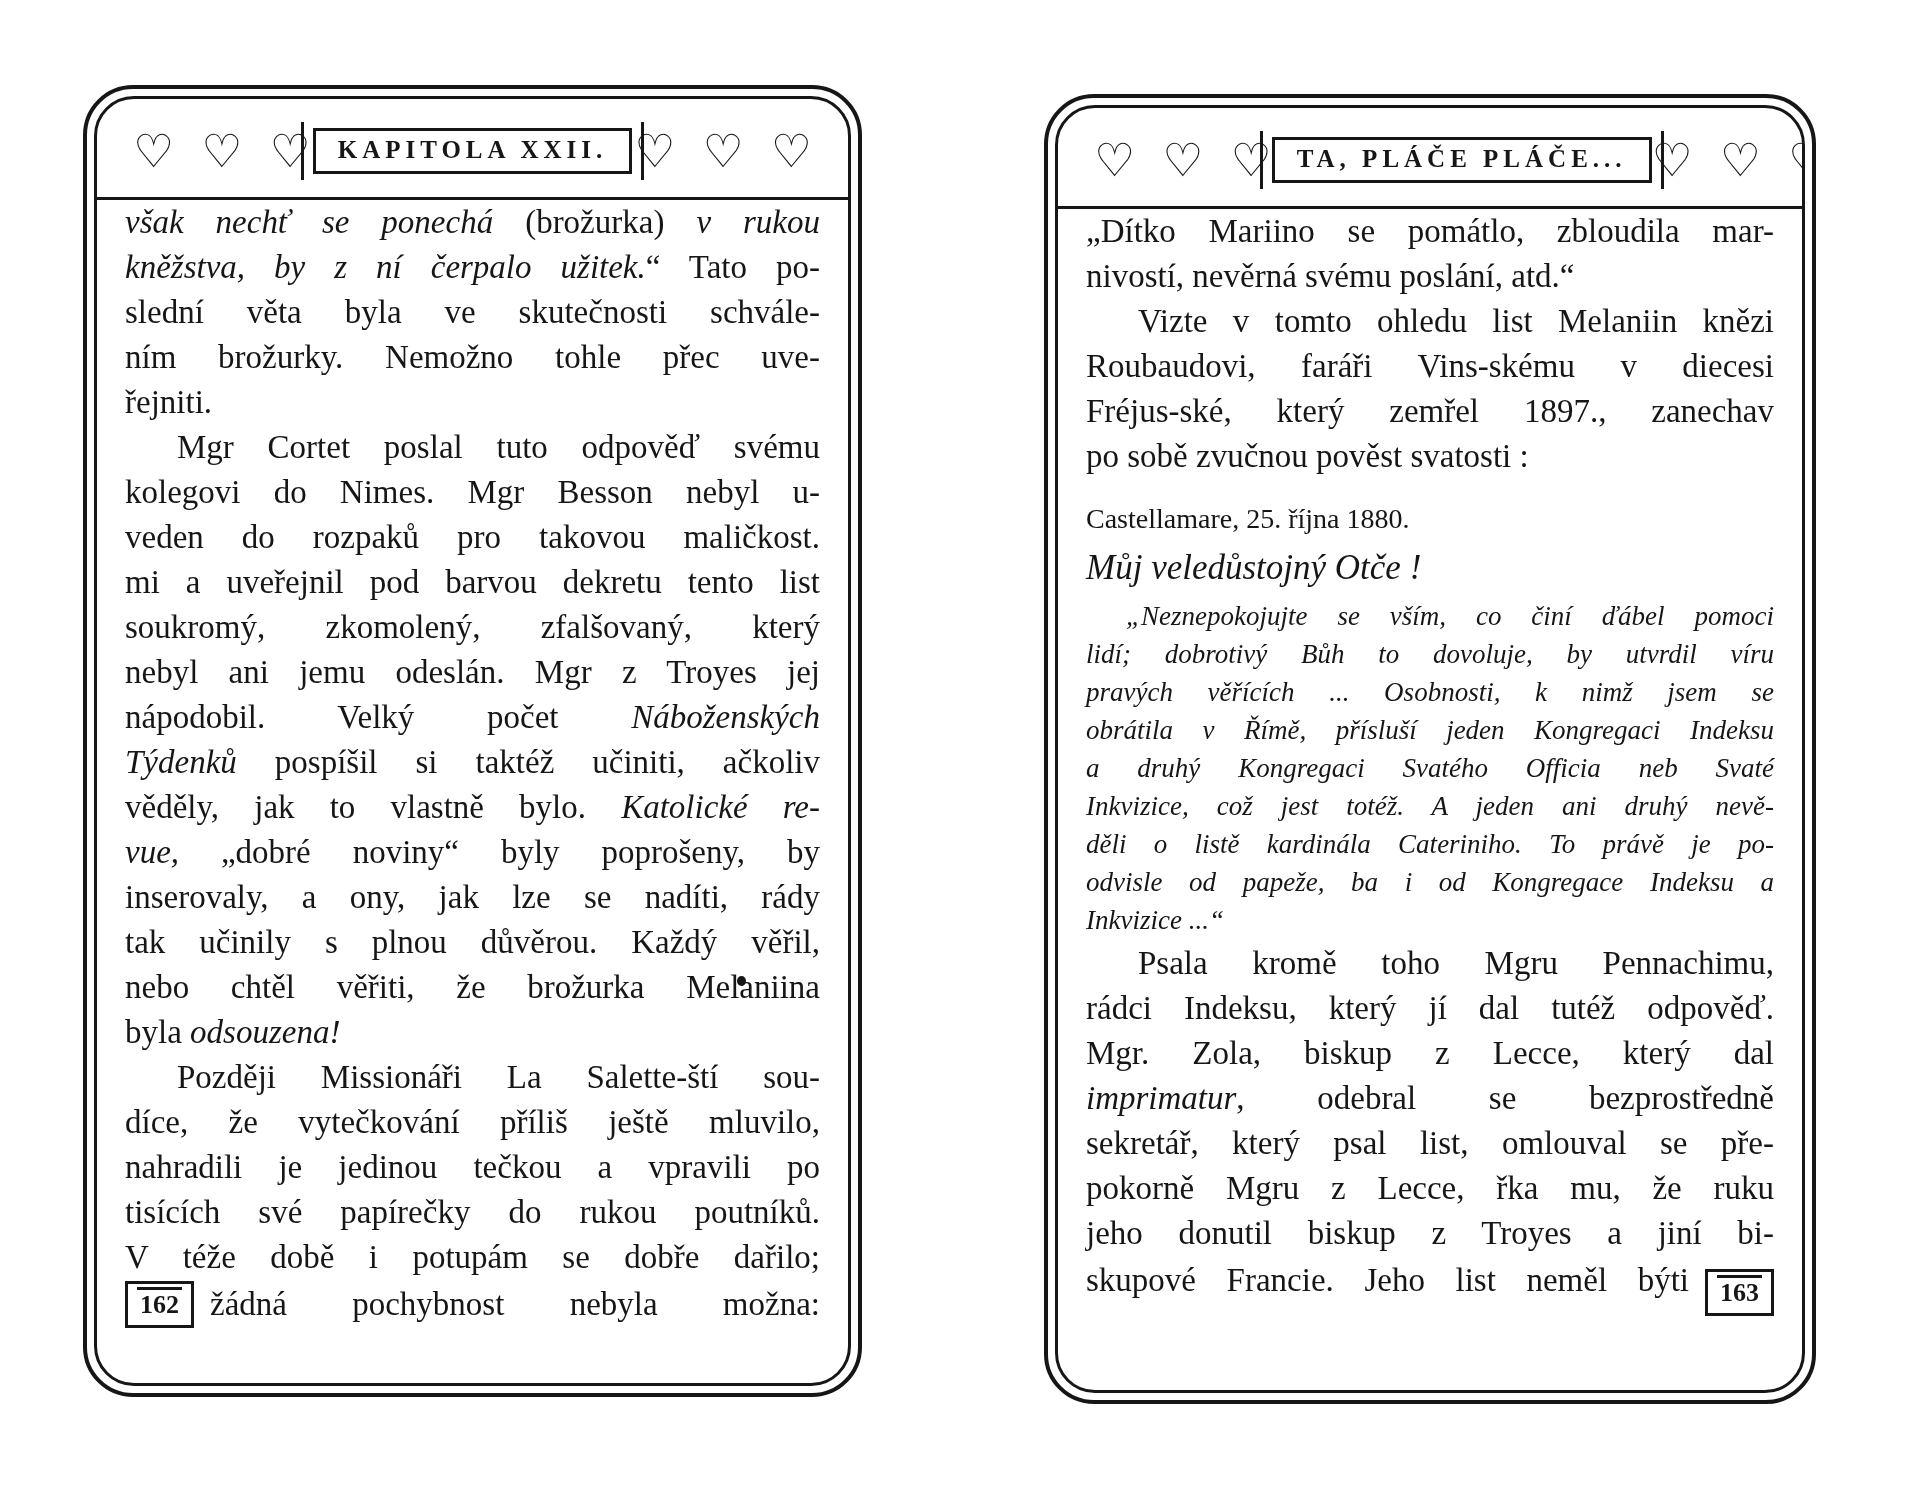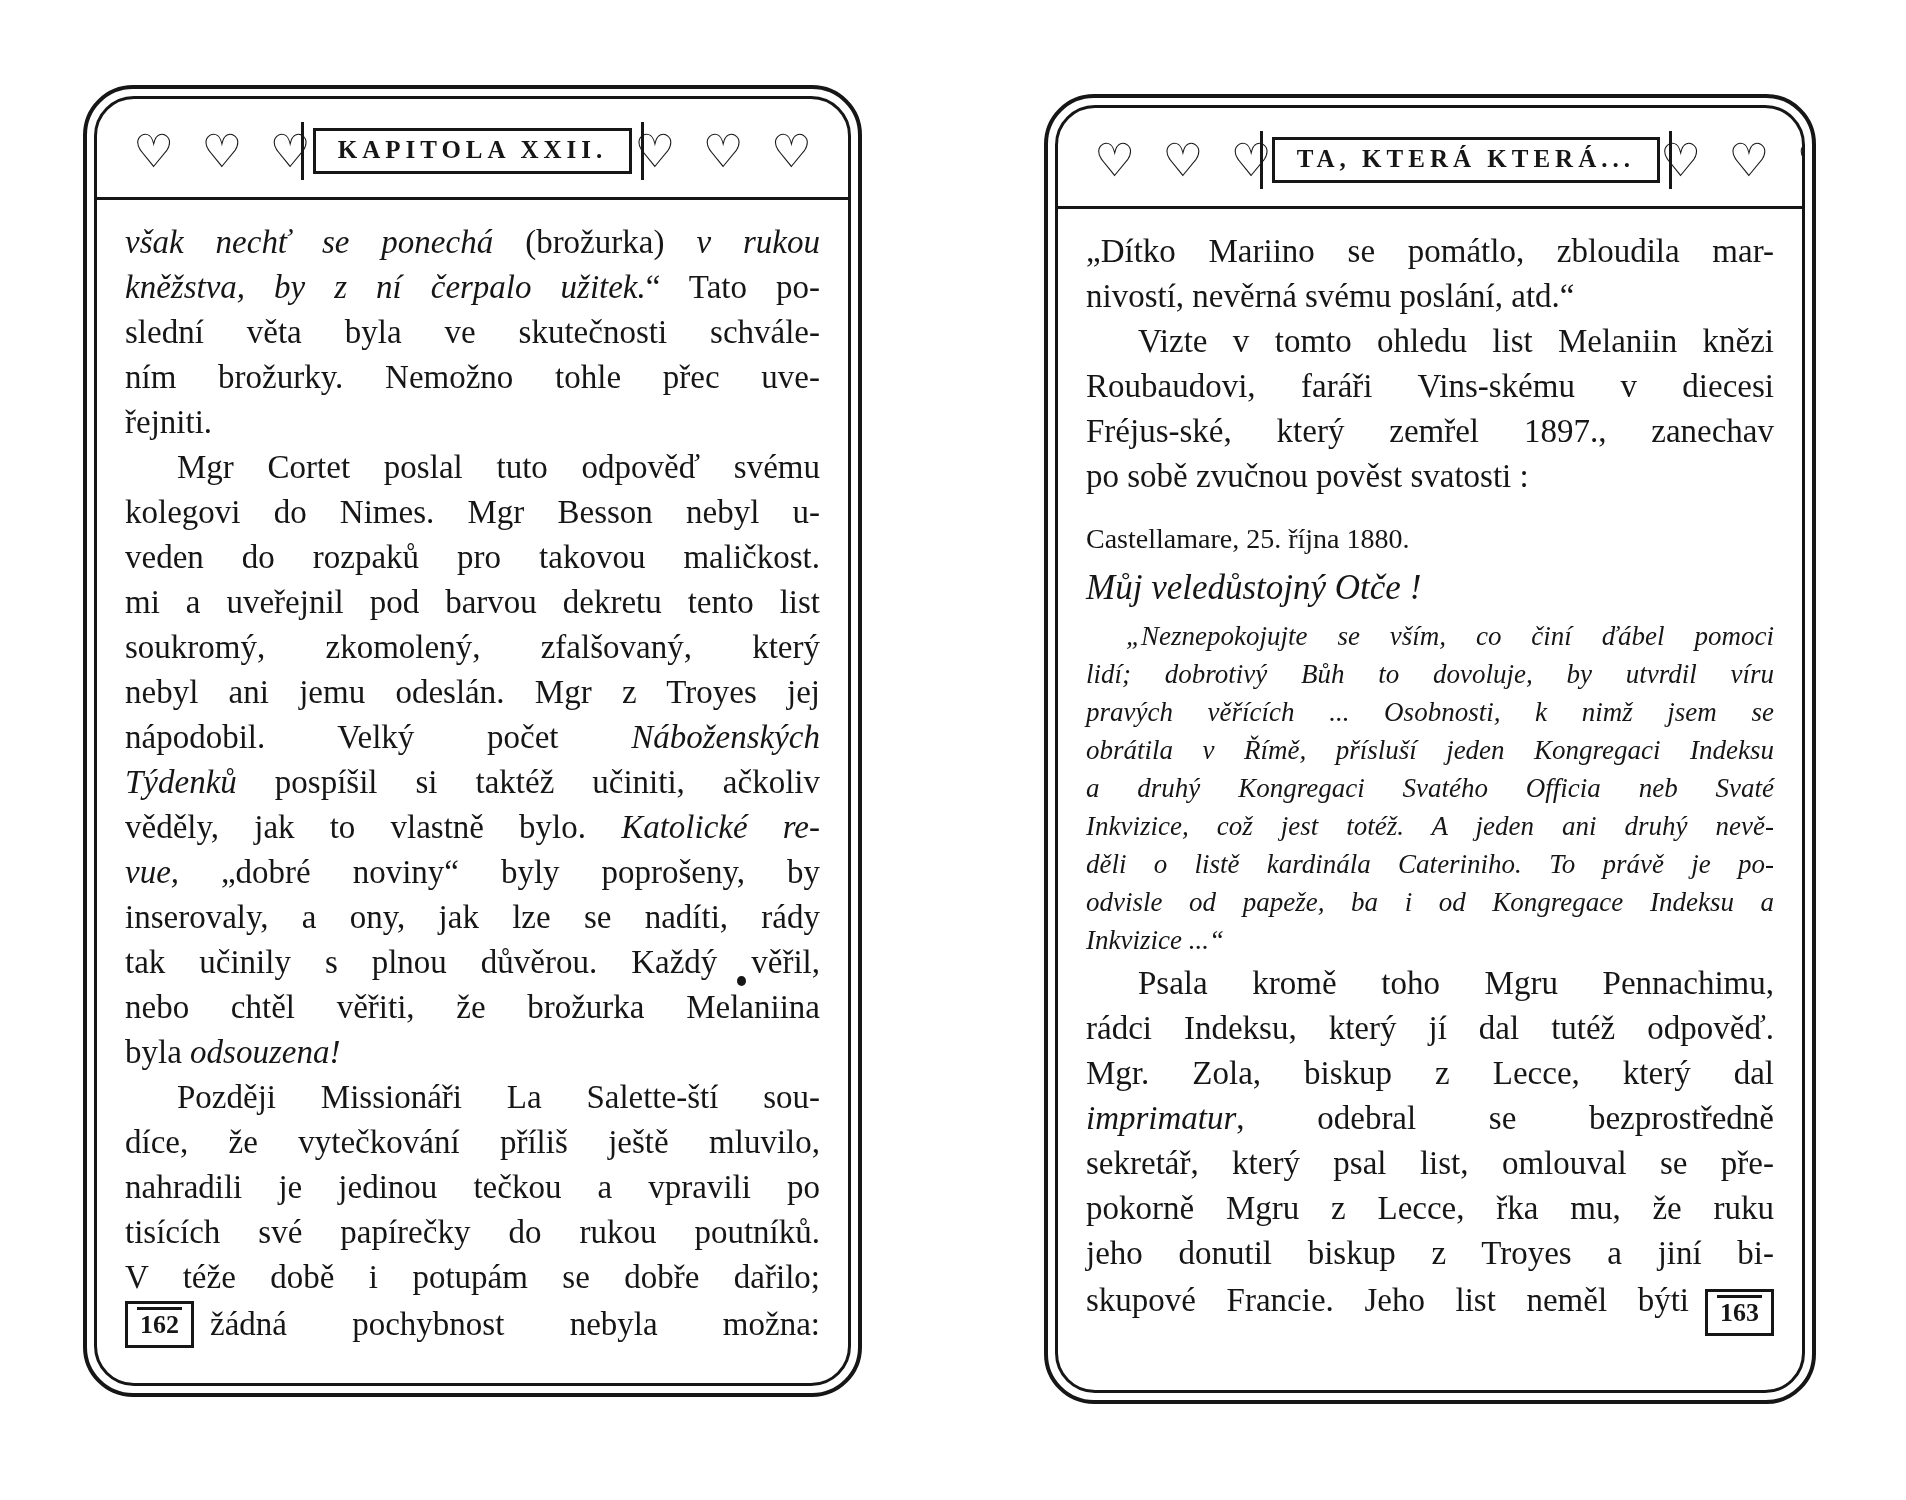--- a/index.html
+++ b/index.html
@@ -32,21 +32,21 @@
     position:relative; border:3px solid var(--ink);
     padding:5px 22px 7px 22px; white-space:nowrap;
     font-size:25px; font-weight:bold; letter-spacing:5px;
   }
   .title-box::before, .title-box::after {
     content:""; position:absolute; top:-9px; bottom:-9px; width:3px; background:var(--ink);
   }
   .title-box::before { left:-15px; }
   .title-box::after  { right:-15px; }
   .header-rule { border-bottom:3px solid var(--ink); margin:10px -28px 0 -28px; }
-  .page-body { padding-top:20px; font-size:33px; line-height:45px; }
+  .page-body { font-size:33px; line-height:45px; }
   .para { margin:0; }
   .line { white-space:nowrap; }
   .line.just { white-space:normal; text-align:justify; text-align-last:justify; }
   .line.indent > span:first-child { padding-left:52px; }
   .it { font-style:italic; }
   .para.letter { font-size:27px; line-height:38px; font-style:italic; margin-top:4px; }
   .para.letter .line.indent > span:first-child { padding-left:40px; }
   .dateline { font-size:28px; line-height:40px; text-align:left; padding-right:26px; margin-top:20px; }
   .salutation { font-size:35px; line-height:50px; font-style:italic; text-align:left; margin:4px 0 2px 0; }
   .footer-row { display:flex; align-items:center; gap:16px; font-size:33px; line-height:45px; margin-top:1px; }
@@ -123,21 +123,21 @@
 
 <div class="page page-right">
   <div class="page-inner">
     <div class="page-header">
       <div class="hearts">
         <span class="heart">♡</span>
         <span class="heart">♡</span>
         <span class="heart">♡</span>
       </div>
       <div class="title-box">
-        <span>TA, KTERÁ KTERÁ...</span>
+        <span>TA, PLÁČE PLÁČE...</span>
       </div>
       <div class="hearts">
         <span class="heart">♡</span>
         <span class="heart">♡</span>
         <span class="heart">♡</span>
       </div>
     </div>
     <div class="header-rule"></div>
     <div class="page-body">
         <div class="para body">

